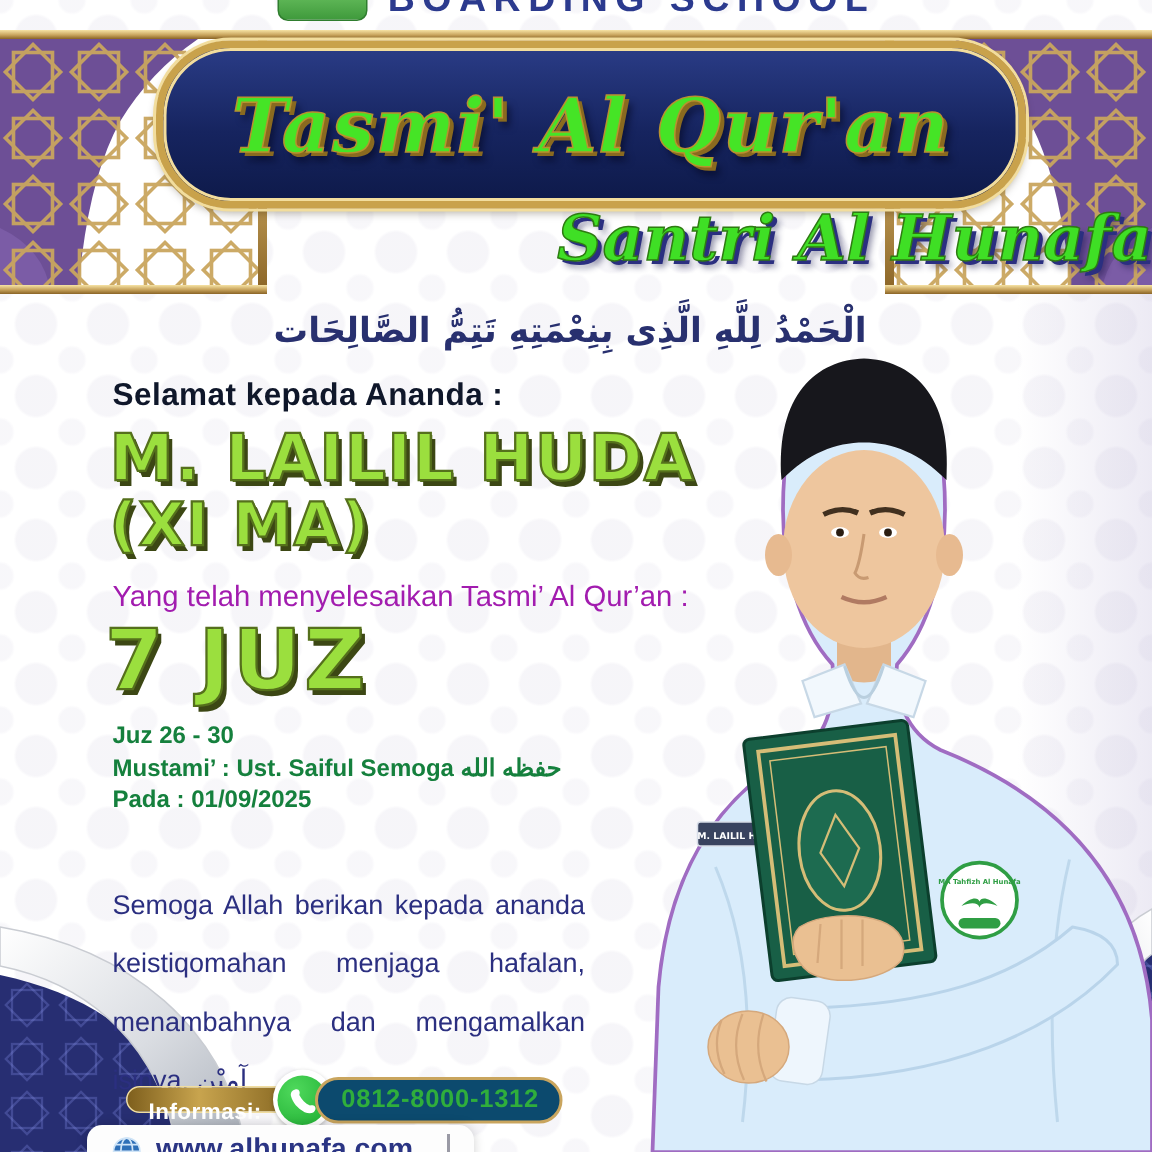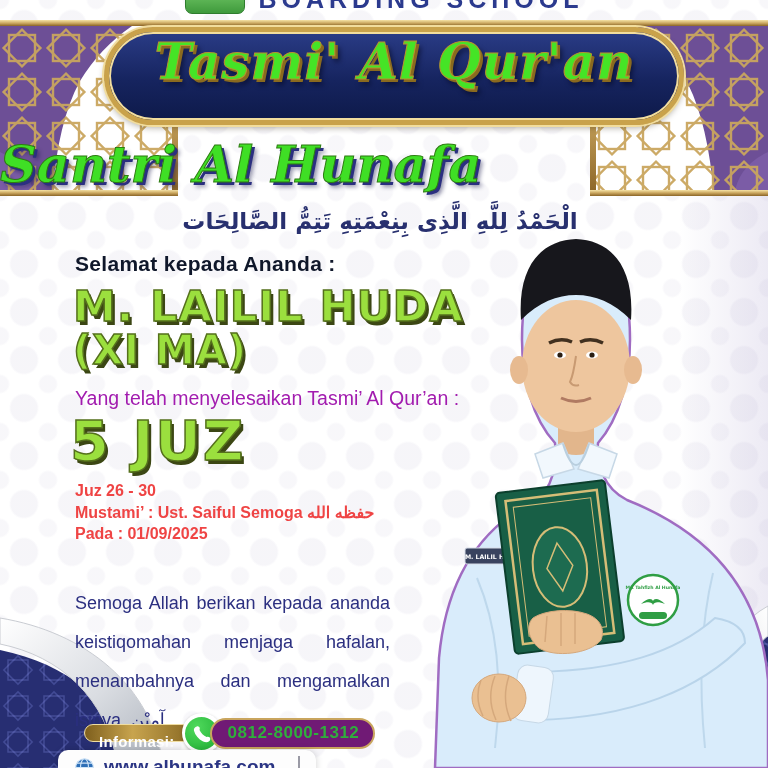--- a/index.html
+++ b/index.html
@@ -22,65 +22,65 @@
   .top-strip { position:absolute; top:-15px; left:0; width:100%; display:flex; justify-content:center; align-items:flex-end; gap:14px; z-index:3; }
   .school-logo { width:60px; height:26px; border-radius:7px; background:linear-gradient(180deg,#74ca69,#3f9a3c); border:1px solid #2f7d2e; }
   .school-name { font-size:25px; font-weight:800; letter-spacing:5px; color:#2b3a8e; }
 
   
   .gold-bar-top { position:absolute; top:20px; left:0; width:768px; height:6px; z-index:2;
     background:linear-gradient(180deg,#f6e3a5,#c9a55e 55%,#8a6426); }
   .panel { position:absolute; top:26px; z-index:1; }
 
   
-  .title-banner { position:absolute; left:104px; top:27px; width:580px; height:98px; z-index:4;
+  .title-banner { position:absolute; left:104px; top:27px; width:580px; height:112px; z-index:4;
     background:linear-gradient(180deg,#2a3c86 0%,#16245f 55%,#0e1a4a 100%);
     border:5px solid #c9a24b; border-radius:50px;
     box-shadow:inset 0 0 0 2px #f2dd9d, 0 0 0 2px #f2dd9d, 0 3px 6px rgba(40,30,0,0.35);
-    display:flex; align-items:flex-start; justify-content:center; }
+    display:flex; align-items:center; justify-content:center; }
   .poster-title { font-family:"DejaVu Serif", serif; font-style:italic; font-weight:bold;
     font-size:50px; letter-spacing:1px; color:#45e426; -webkit-text-stroke:1px #b8912f;
     text-shadow:3px 3px 0 #8a6a1f, 5px 6px 5px rgba(5,8,35,0.6); }
 
-  .poster-subtitle { position:absolute; top:134px; left:0; width:768px; text-align:left; z-index:5;
-    font-family:"DejaVu Serif", serif; font-style:italic; font-weight:bold; font-size:51px;
+  .poster-subtitle { position:absolute; top:134px; left:0; width:768px; text-align:right; z-index:5;
+    font-family:"DejaVu Serif", serif; font-style:italic; font-weight:bold; font-size:42px;
     color:#3fdf25; -webkit-text-stroke:1px #2e7b12;
     text-shadow:3px 3px 0 #2b2f80, 5px 5px 4px rgba(20,20,70,0.45); }
 
   .arabic-blessing { position:absolute; top:196px; left:0; width:760px; text-align:center; z-index:5;
     font-family:"DejaVu Sans", sans-serif; font-size:23px; font-weight:bold; color:#28306f;margin-top:12px; }
 
   
   .greeting { position:absolute; left:75px; top:252px; font-size:21px; font-weight:800; color:#0f172a; letter-spacing:0.3px; z-index:5; }
   .big-green { font-family:"DejaVu Sans", sans-serif; font-weight:800; color:#9bdf3e;
     -webkit-text-stroke:1.5px #55701c; text-shadow:3px 4px 0 #3c4714, 1px 1px 0 #55701c; z-index:5; }
   .student-name { position:absolute; left:73px; top:281px; font-size:43px; letter-spacing:1px; }
   .student-class { position:absolute; left:73px; top:327px; font-size:40px; letter-spacing:1px; }
   .completion { position:absolute; left:75px; top:387px; font-size:19.5px; font-weight:500; color:#a21caf; z-index:5; }
   .juz-count { position:absolute; left:70px; top:408px; font-size:56px; letter-spacing:2px; }
   .details { position:absolute; left:75px; top:480px; z-index:5; }
-  .details div { font-size:16px; font-weight:800; color:#ef4444; line-height:21.5px; }
+  .details div { font-size:16px; font-weight:800; color:#15803d; line-height:21.5px; }
   .prayer { position:absolute; left:75px; top:584px; width:315px; font-size:18px; font-weight:500;
     color:#2b2f80; line-height:39px; text-align:justify; z-index:5; }
 
   
   .orn-bl { position:absolute; left:0; top:580px; z-index:4; }
   .orn-br { position:absolute; left:636px; top:600px; z-index:4; }
   .photo { position:absolute; left:415px; top:228px; z-index:6; }
 
   
   .info-bar { position:absolute; left:84px; top:713px; display:flex; align-items:center; z-index:8; }
   .info-pill { height:17px; padding:16px 16px 0 14px; border-radius:16px; display:flex; align-items:center;
     background:linear-gradient(90deg,#7e5f1d,#c8a44e 45%,#8a6a24); border:1px solid #f0dda0;
     color:#ffffff; font-size:15px; font-weight:800; letter-spacing:0.3px;text-align:center; }
   .wa-badge { width:40px; height:40px; border-radius:50%; background:#ffffff; display:flex; align-items:center; justify-content:center;
     margin-left:-10px; box-shadow:0 1px 3px rgba(0,0,0,0.25); }
   .wa-circle { width:33px; height:33px; border-radius:50%; background:radial-gradient(circle at 35% 30%, #4fd95c, #1fae32); display:flex; align-items:center; justify-content:center; }
   .phone-pill { height:31px; padding:0 14px 0 16px; margin-left:-12px; border-radius:16px;
-    background:#701a75; border:2px solid #c9a55e; display:flex; align-items:center;
+    background:#0c4a6e; border:2px solid #c9a55e; display:flex; align-items:center;
     color:#2fae3c; font-size:17px; font-weight:800; letter-spacing:0.5px; }
 
   
   .website-card { position:absolute; left:58px; top:750px; height:34px; display:flex; align-items:center; gap:9px;
     background:#fdfdfd; border-radius:10px 10px 0 0; box-shadow:0 0 7px rgba(0,0,0,0.18);
     padding:0 16px; z-index:8; }
   .website-text { font-size:19px; font-weight:800; color:#2b3584; }
   .card-divider { width:2px; height:22px; background:#9a9aa5; margin-left:14px; }
 </style>
 </head>
@@ -145,21 +145,21 @@
     <span class="poster-title">Tasmi' Al Qur'an</span>
   </div>
 
   <div class="poster-subtitle">Santri Al Hunafa</div>
   <div class="arabic-blessing">الْحَمْدُ لِلَّهِ الَّذِى بِنِعْمَتِهِ تَتِمُّ الصَّالِحَات</div>
 
   <div class="greeting">Selamat kepada Ananda :</div>
   <div class="big-green student-name">M. LAILIL HUDA</div>
   <div class="big-green student-class">(XI MA)</div>
   <div class="completion">Yang telah menyelesaikan Tasmi’ Al Qur’an :</div>
-  <div class="big-green juz-count">5 JUZ</div>
+  <div class="big-green juz-count">7 JUZ</div>
   <div class="details">
     <div>Juz 26 - 30</div>
     <div>Mustami’ : Ust. Saiful Semoga حفظه الله</div>
     <div>Pada : 01/09/2025</div>
   </div>
   <div class="prayer">Semoga Allah berikan kepada ananda keistiqomahan menjaga hafalan, menambahnya dan mengamalkan isinya. آمِيْن</div>
 
   <svg class="orn-bl" width="270" height="188" viewBox="0 0 270 188">
     <defs>
       <linearGradient id="silverL" x1="0" y1="0" x2="1" y2="1">

